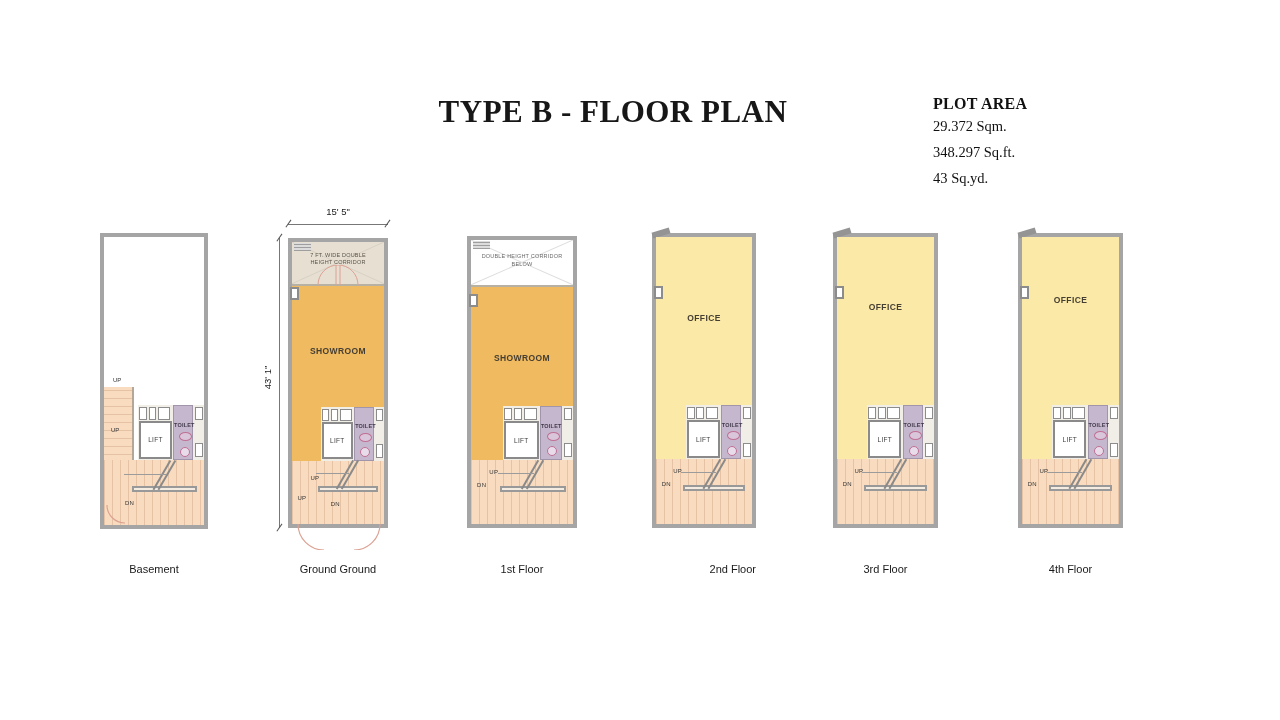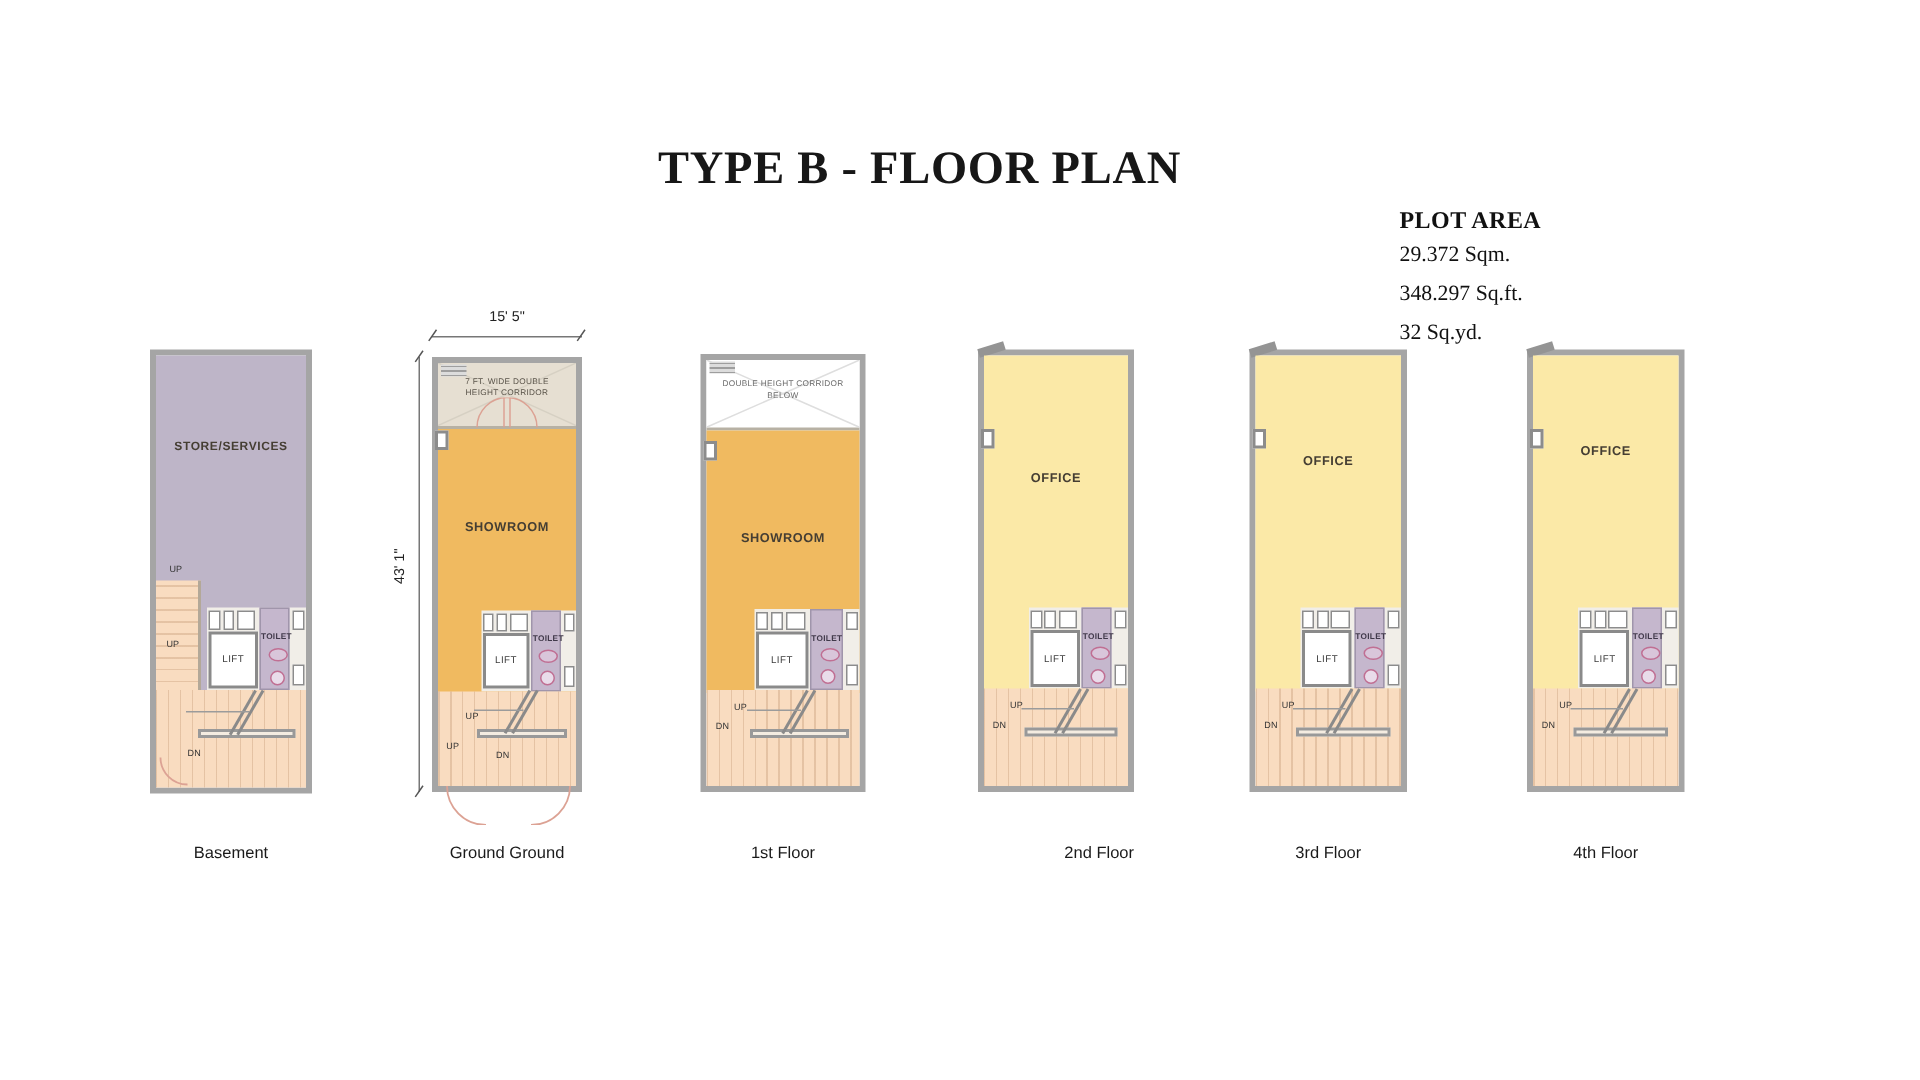--- a/index.html
+++ b/index.html
@@ -3,21 +3,21 @@
 <meta charset="utf-8">
 <style>
   html,body{margin:0;padding:0;background:#fff;}
   #canvas{position:relative;width:1280px;height:604px;background:#ffffff;overflow:hidden;
           font-family:"Liberation Sans",sans-serif;}
 
   
   .title{position:absolute;left:418px;top:94px;width:390px;text-align:center;
          font-family:"Liberation Serif",serif;font-weight:bold;font-size:31px;
          letter-spacing:.5px;color:#171717;}
-  .plot{position:absolute;left:933px;top:95px;font-family:"Liberation Serif",serif;color:#111;margin-top:44px;}
+  .plot{position:absolute;left:933px;top:95px;font-family:"Liberation Serif",serif;color:#111;}
   .plot-heading{font-weight:bold;font-size:16px;letter-spacing:.3px;}
   .plot-line{font-size:14.5px;line-height:26px;}
   .plot-line:first-of-type{margin-top:4px;}
 
   
   .plan{position:absolute;border:4px solid #a5a5a5;background:#fff;box-sizing:border-box;}
   #plan-basement{left:100px;top:233px;width:108px;height:296px;}
   #plan-ground  {left:288px;top:238px;width:100px;height:290px;}
   #plan-first   {left:467px;top:236px;width:110px;height:292px;}
   #plan-second  {left:652px;top:233px;width:104px;height:295px;}
@@ -125,36 +125,33 @@
 <body>
 
 <div id="canvas">
 
   <div class="title">TYPE B - FLOOR PLAN</div>
 
   <div class="plot">
     <div class="plot-heading">PLOT AREA</div>
     <div class="plot-line">29.372 Sqm.</div>
     <div class="plot-line">348.297 Sq.ft.</div>
-    <div class="plot-line">32 Sq.yd.</div>
+    <div class="plot-line">43 Sq.yd.</div>
   </div>
 
   <div class="dim-text-h">15' 5"</div>
   <div class="dim-line-h"></div>
   <div class="tick tk1"></div>
   <div class="tick tk2"></div>
   <div class="dim-text-v">43' 1"</div>
   <div class="dim-line-v"></div>
   <div class="tick tk3"></div>
   <div class="tick tk4"></div>
 
   <div class="plan" id="plan-basement">
-    <div class="room room-store">
-      <div class="room-label">STORE/SERVICES</div>
-    </div>
     <span class="plabel bup-a">UP</span>
     <span class="plabel bup-b">UP</span>
     <div class="stair-strip"></div>
     <div class="core">
       <div class="shaft s1"></div>
       <div class="shaft s2"></div>
       <div class="shaft s3"></div>
       <div class="lift">
         <span class="lift-label">LIFT</span>
       </div>

